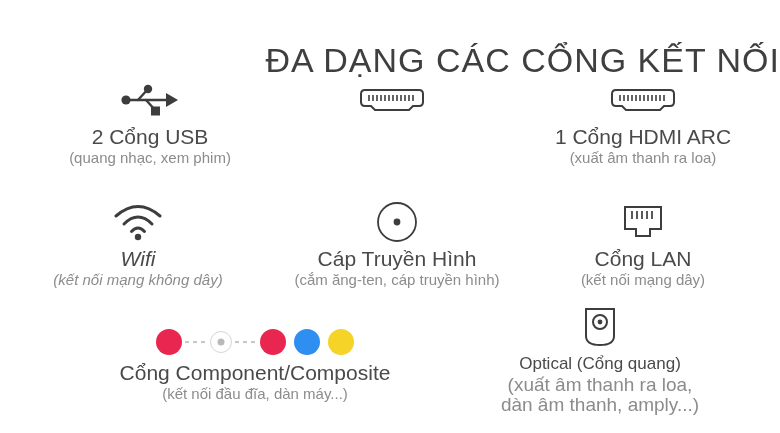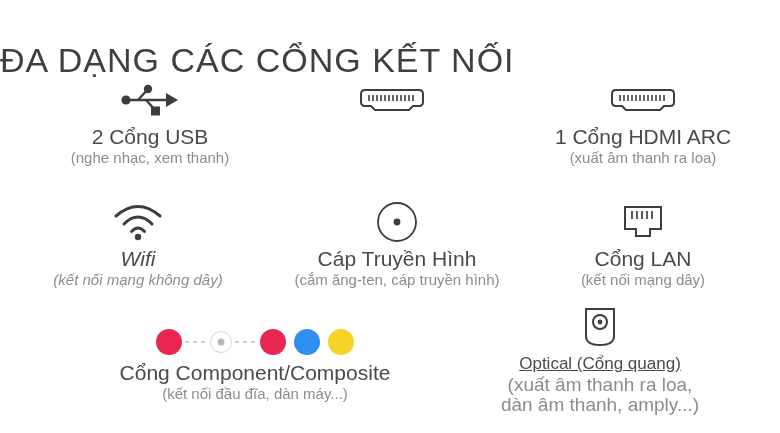--- a/index.html
+++ b/index.html
@@ -11,21 +11,21 @@
     font-family: "Liberation Sans", sans-serif;
     color: #5a5a5a;
     overflow: hidden;
     position: relative;
   }
   .page-title {
     position: absolute;
     top: 18px;
     left: 0;
     width: 780px;
-    text-align: left;
+    text-align: right;
     font-size: 34px;
     letter-spacing: 1px;
     color: #3f3f3f;
     font-weight: 400;
   }
 
   .item {
     position: absolute;
     text-align: center;
   }
@@ -101,21 +101,21 @@
     top: 9px; left: 9px;
   }
   .dashes {
     width: 22px;
     height: 2px;
     margin: 0 3px;
     background: repeating-linear-gradient(to right, #c9c9c9 0 4px, transparent 4px 8px);
   }
   .gap { width: 8px; }
 
-  .optical-label { font-size: 17px; color:#4a4a4a; line-height: 22px; text-decoration: underline; }
+  .optical-label { font-size: 17px; color:#4a4a4a; line-height: 22px; }
   .optical-sub { font-size: 19px; color:#8c8c8c; line-height: 20px; }
 </style>
 </head>
 <body>
 
 <h1 class="page-title">ĐA DẠNG CÁC CỔNG KẾT NỐI</h1>
 
 <div class="item" id="usb-item">
   <div class="icon-wrap">
     <svg width="64" height="34" viewBox="0 0 64 34" xmlns="http://www.w3.org/2000/svg">
@@ -124,21 +124,21 @@
         <line x1="20" y1="17" x2="30" y2="6"></line>
         <line x1="28" y1="17" x2="38" y2="28"></line>
       </g>
       <circle cx="8" cy="17" r="4.6" fill="#3d3d3d"></circle>
       <circle cx="30" cy="6" r="4.2" fill="#3d3d3d"></circle>
       <rect x="33" y="23.5" width="9" height="9" fill="#3d3d3d"></rect>
       <polygon points="48,10 60,17 48,24" fill="#3d3d3d"></polygon>
     </svg>
   </div>
   <div class="label">2 Cổng USB</div>
-  <div class="sub">(nghe nhạc, xem thanh)</div>
+  <div class="sub">(quang nhạc, xem phim)</div>
 </div>
 
 <div class="item" id="hdmi-item">
   <div class="icon-wrap">
     <svg width="70" height="26" viewBox="0 0 70 26" xmlns="http://www.w3.org/2000/svg">
       <path d="M4 7 Q4 3 8 3 L62 3 Q66 3 66 7 L66 15 Q66 19 62 19 L56 19 L52 23 L18 23 L14 19 L8 19 Q4 19 4 15 Z" fill="none" stroke="#3d3d3d" stroke-width="2"></path>
       <g stroke="#3d3d3d" stroke-width="1.6">
         <line x1="12" y1="8" x2="12" y2="14"></line>
           <line x1="16" y1="8" x2="16" y2="14"></line>
         <line x1="20" y1="8" x2="20" y2="14"></line>

